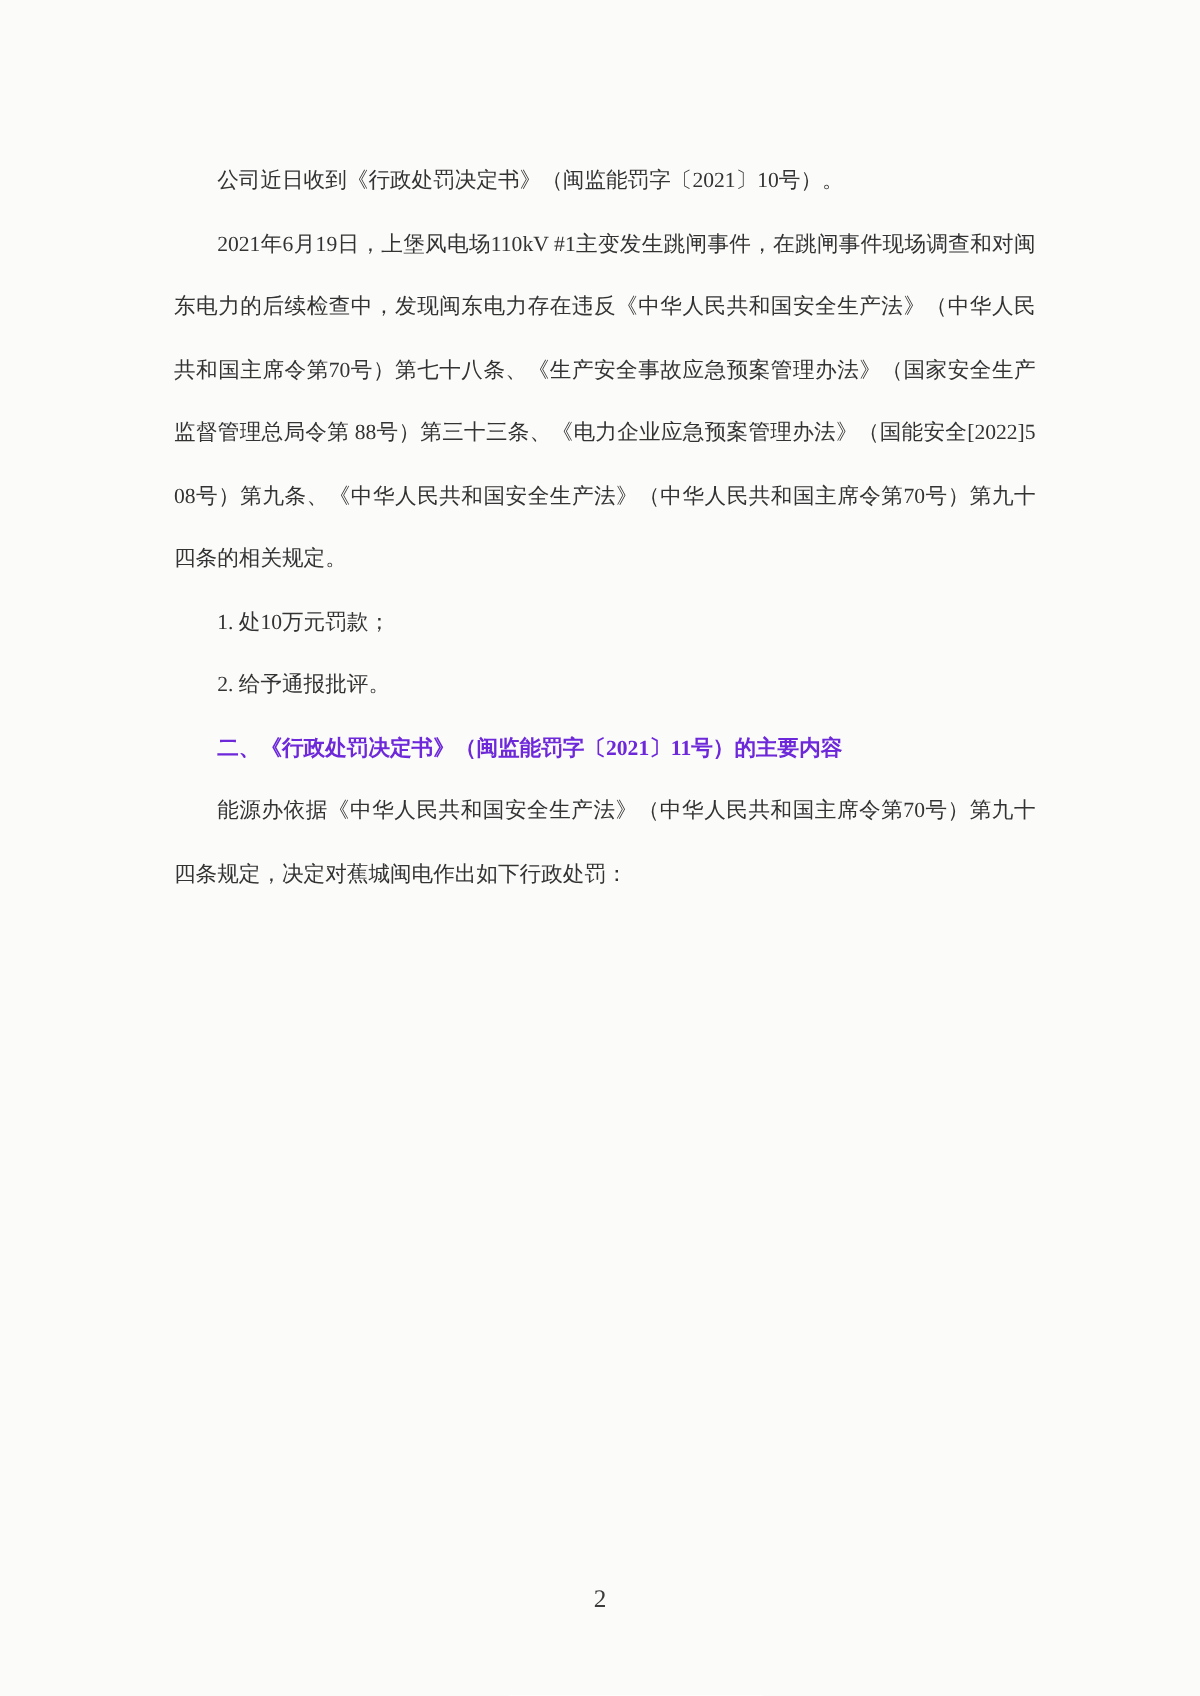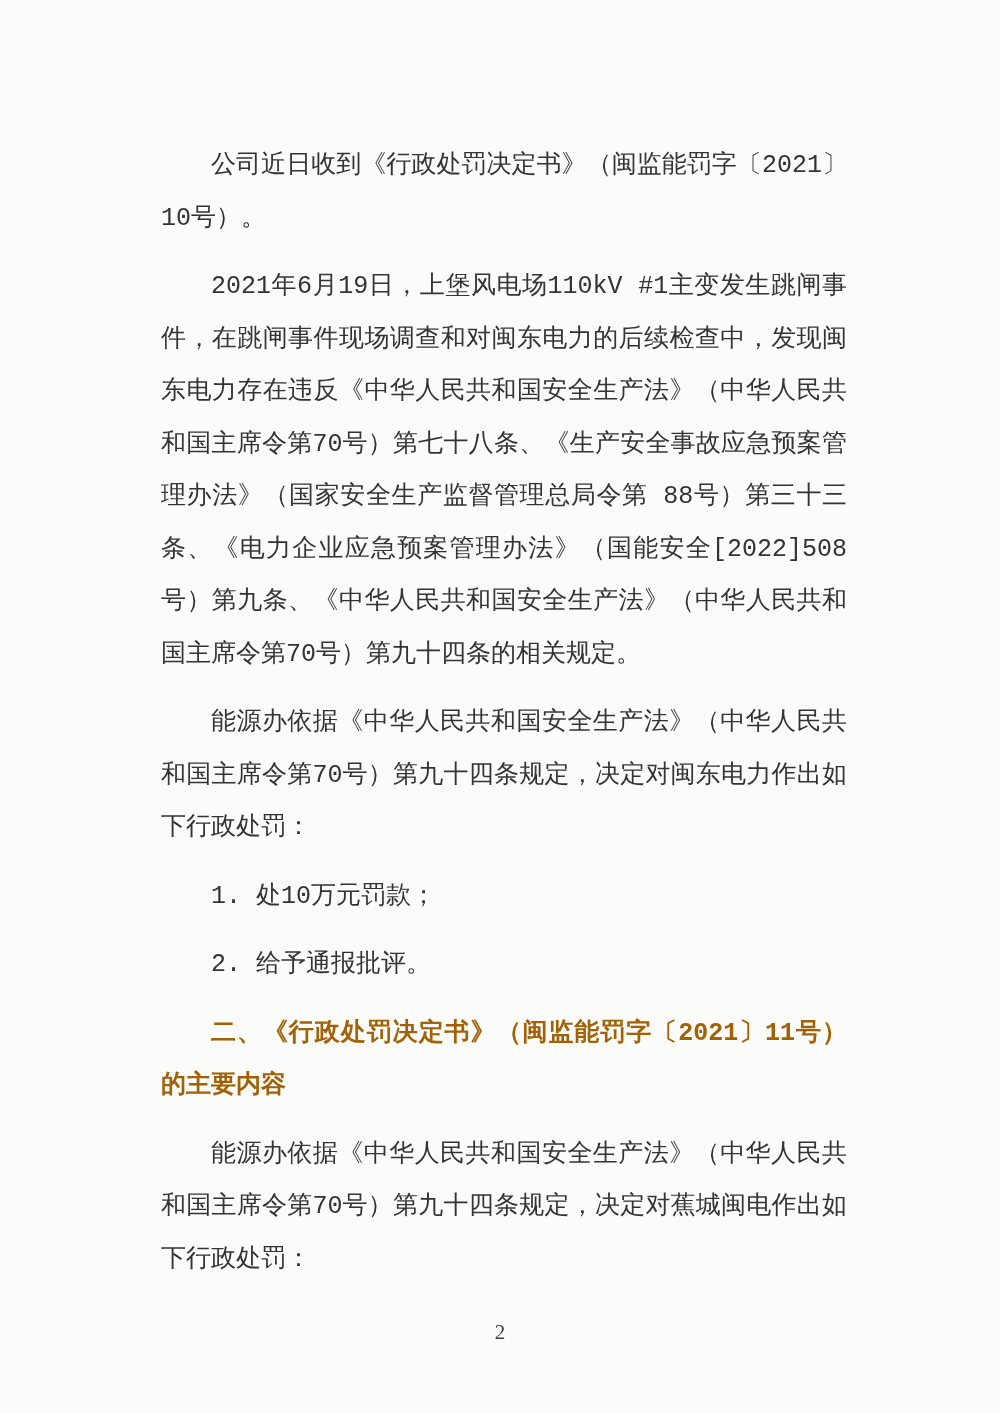--- a/index.html
+++ b/index.html
@@ -16,49 +16,47 @@
     color: #333333;
     overflow: hidden;
   }
   .content {
     position: absolute;
     left: 145px;
     top: 124px;
     width: 718px;
   }
   .content p {
-    margin: 16px;
-    font-size: 25px;
+    margin: 0;
+    font-size: 18px;
     line-height: 52.5px;
     text-align: justify;
     text-indent: 2em;
     word-break: break-all;
-    font-family: Liberation Mono, monospace;
   }
   .content p.heading {
     font-weight: bold;
-    color: #a16207;
+    color: #6d28d9;
   }
   .page-number {
     position: absolute;
     left: 0;
     top: 1320px;
     width: 100%;
     text-align: center;
     font-size: 21px;
     color: #3c3c3c;
   }
 </style>
 </head>
 <body>
 
 <div class="page">
   <div class="content">
     <p>公司近日收到《行政处罚决定书》（闽监能罚字〔2021〕10号）。</p>
     <p>2021年6月19日，上堡风电场110kV #1主变发生跳闸事件，在跳闸事件现场调查和对闽东电力的后续检查中，发现闽东电力存在违反《中华人民共和国安全生产法》（中华人民共和国主席令第70号）第七十八条、《生产安全事故应急预案管理办法》（国家安全生产监督管理总局令第 88号）第三十三条、《电力企业应急预案管理办法》（国能安全[2022]508号）第九条、《中华人民共和国安全生产法》（中华人民共和国主席令第70号）第九十四条的相关规定。</p>
-    <p>能源办依据《中华人民共和国安全生产法》（中华人民共和国主席令第70号）第九十四条规定，决定对闽东电力作出如下行政处罚：</p>
     <p>1. 处10万元罚款；</p>
     <p>2. 给予通报批评。</p>
     <p class="heading">二、《行政处罚决定书》（闽监能罚字〔2021〕11号）的主要内容</p>
     <p>能源办依据《中华人民共和国安全生产法》（中华人民共和国主席令第70号）第九十四条规定，决定对蕉城闽电作出如下行政处罚：</p>
   </div>
   <div class="page-number">2</div>
 </div>
 
 </body></html>

